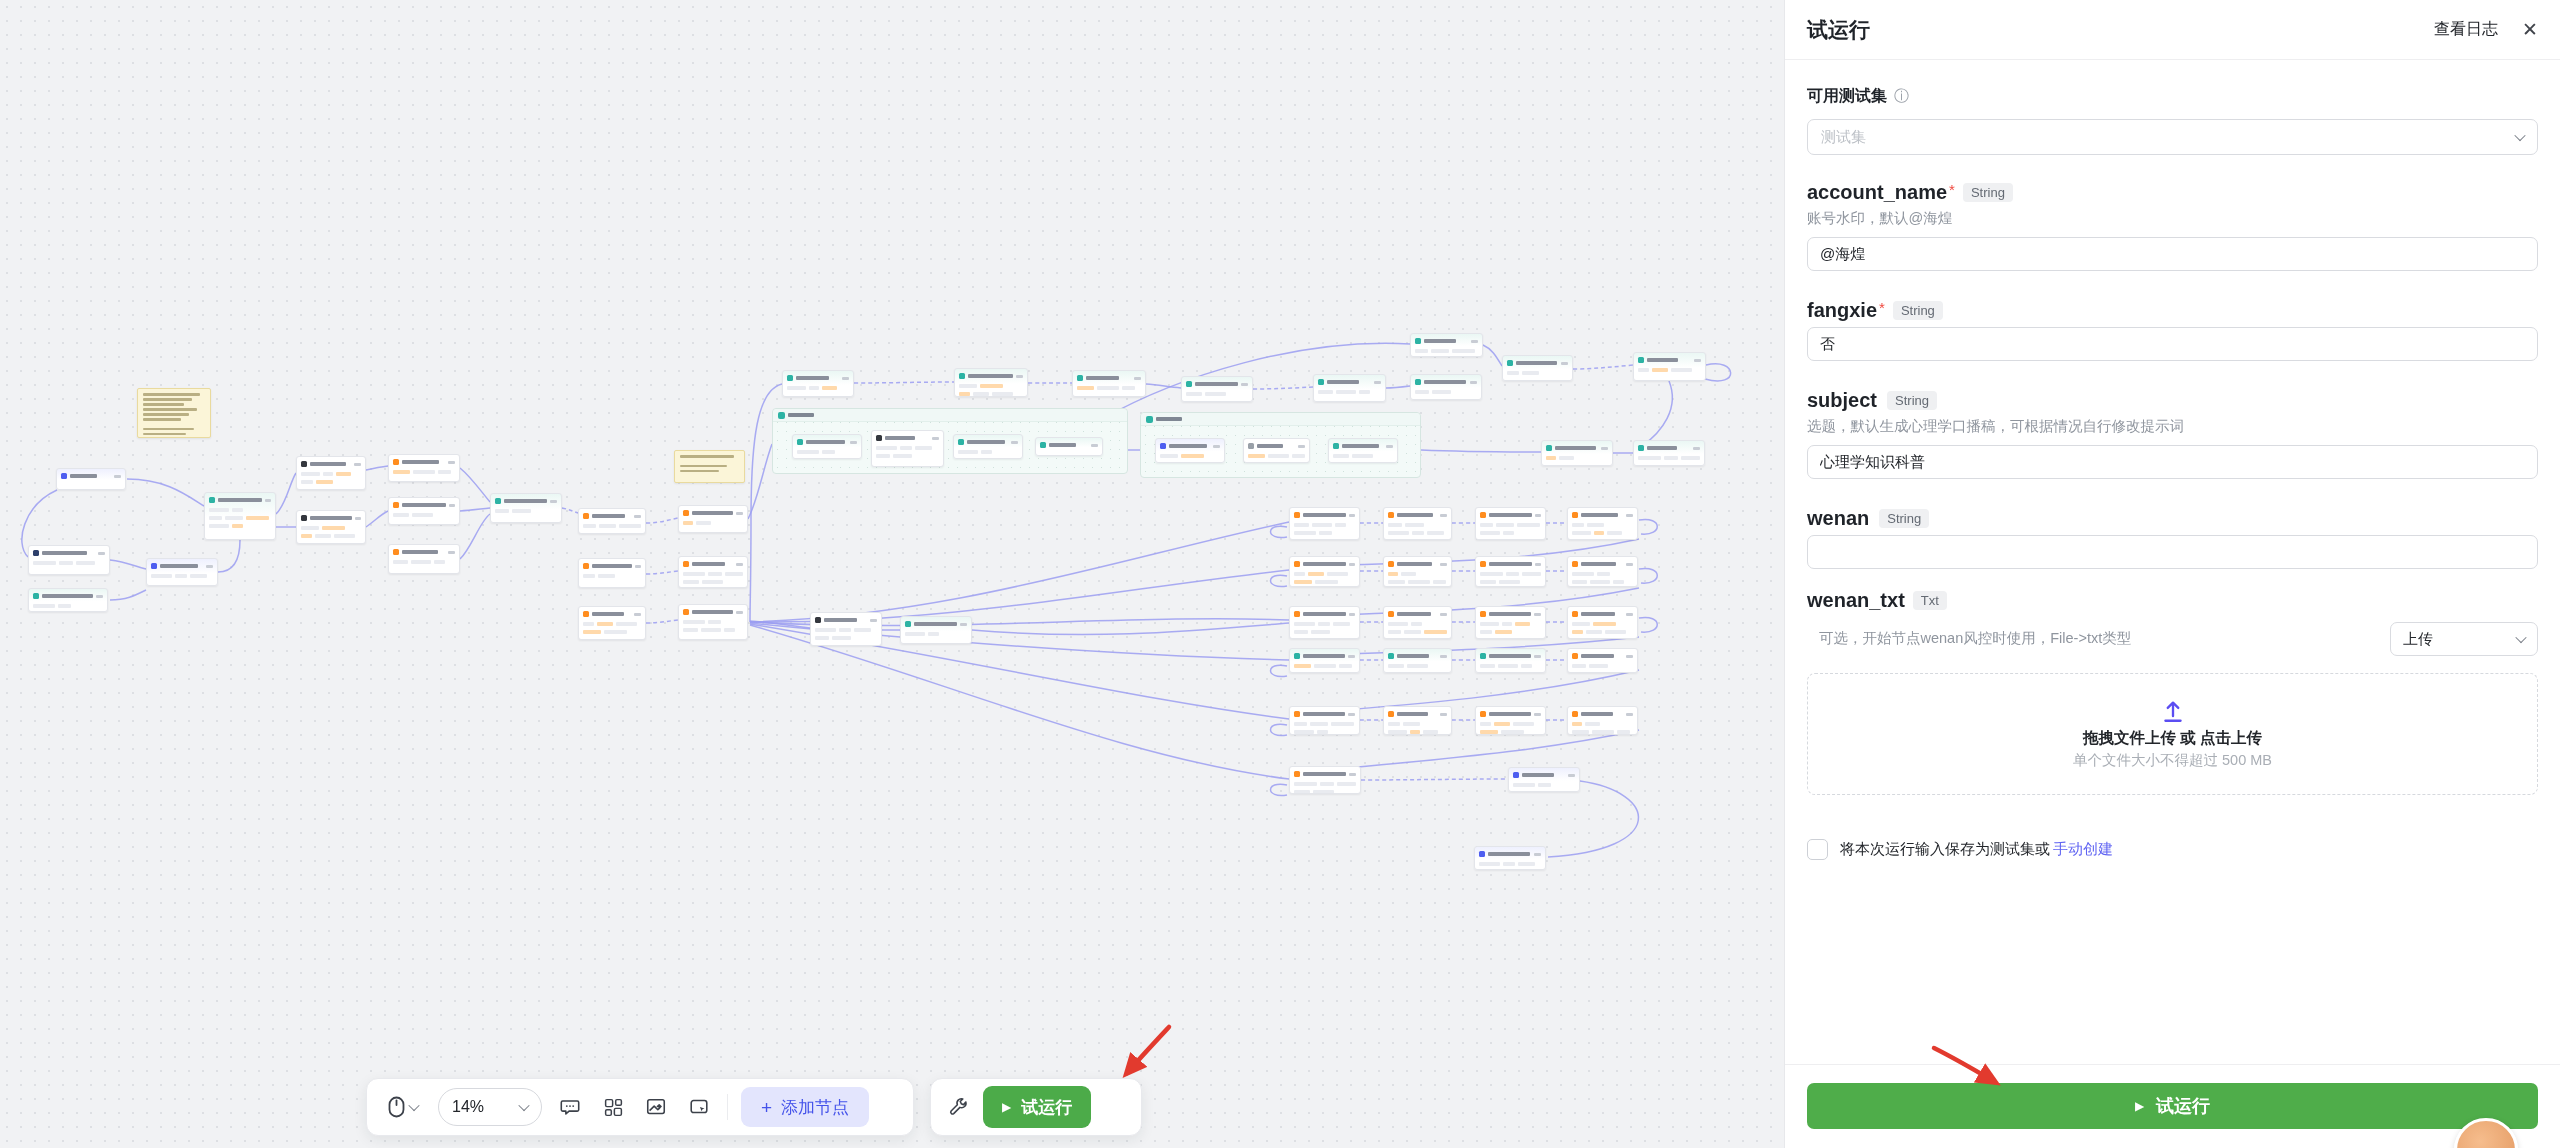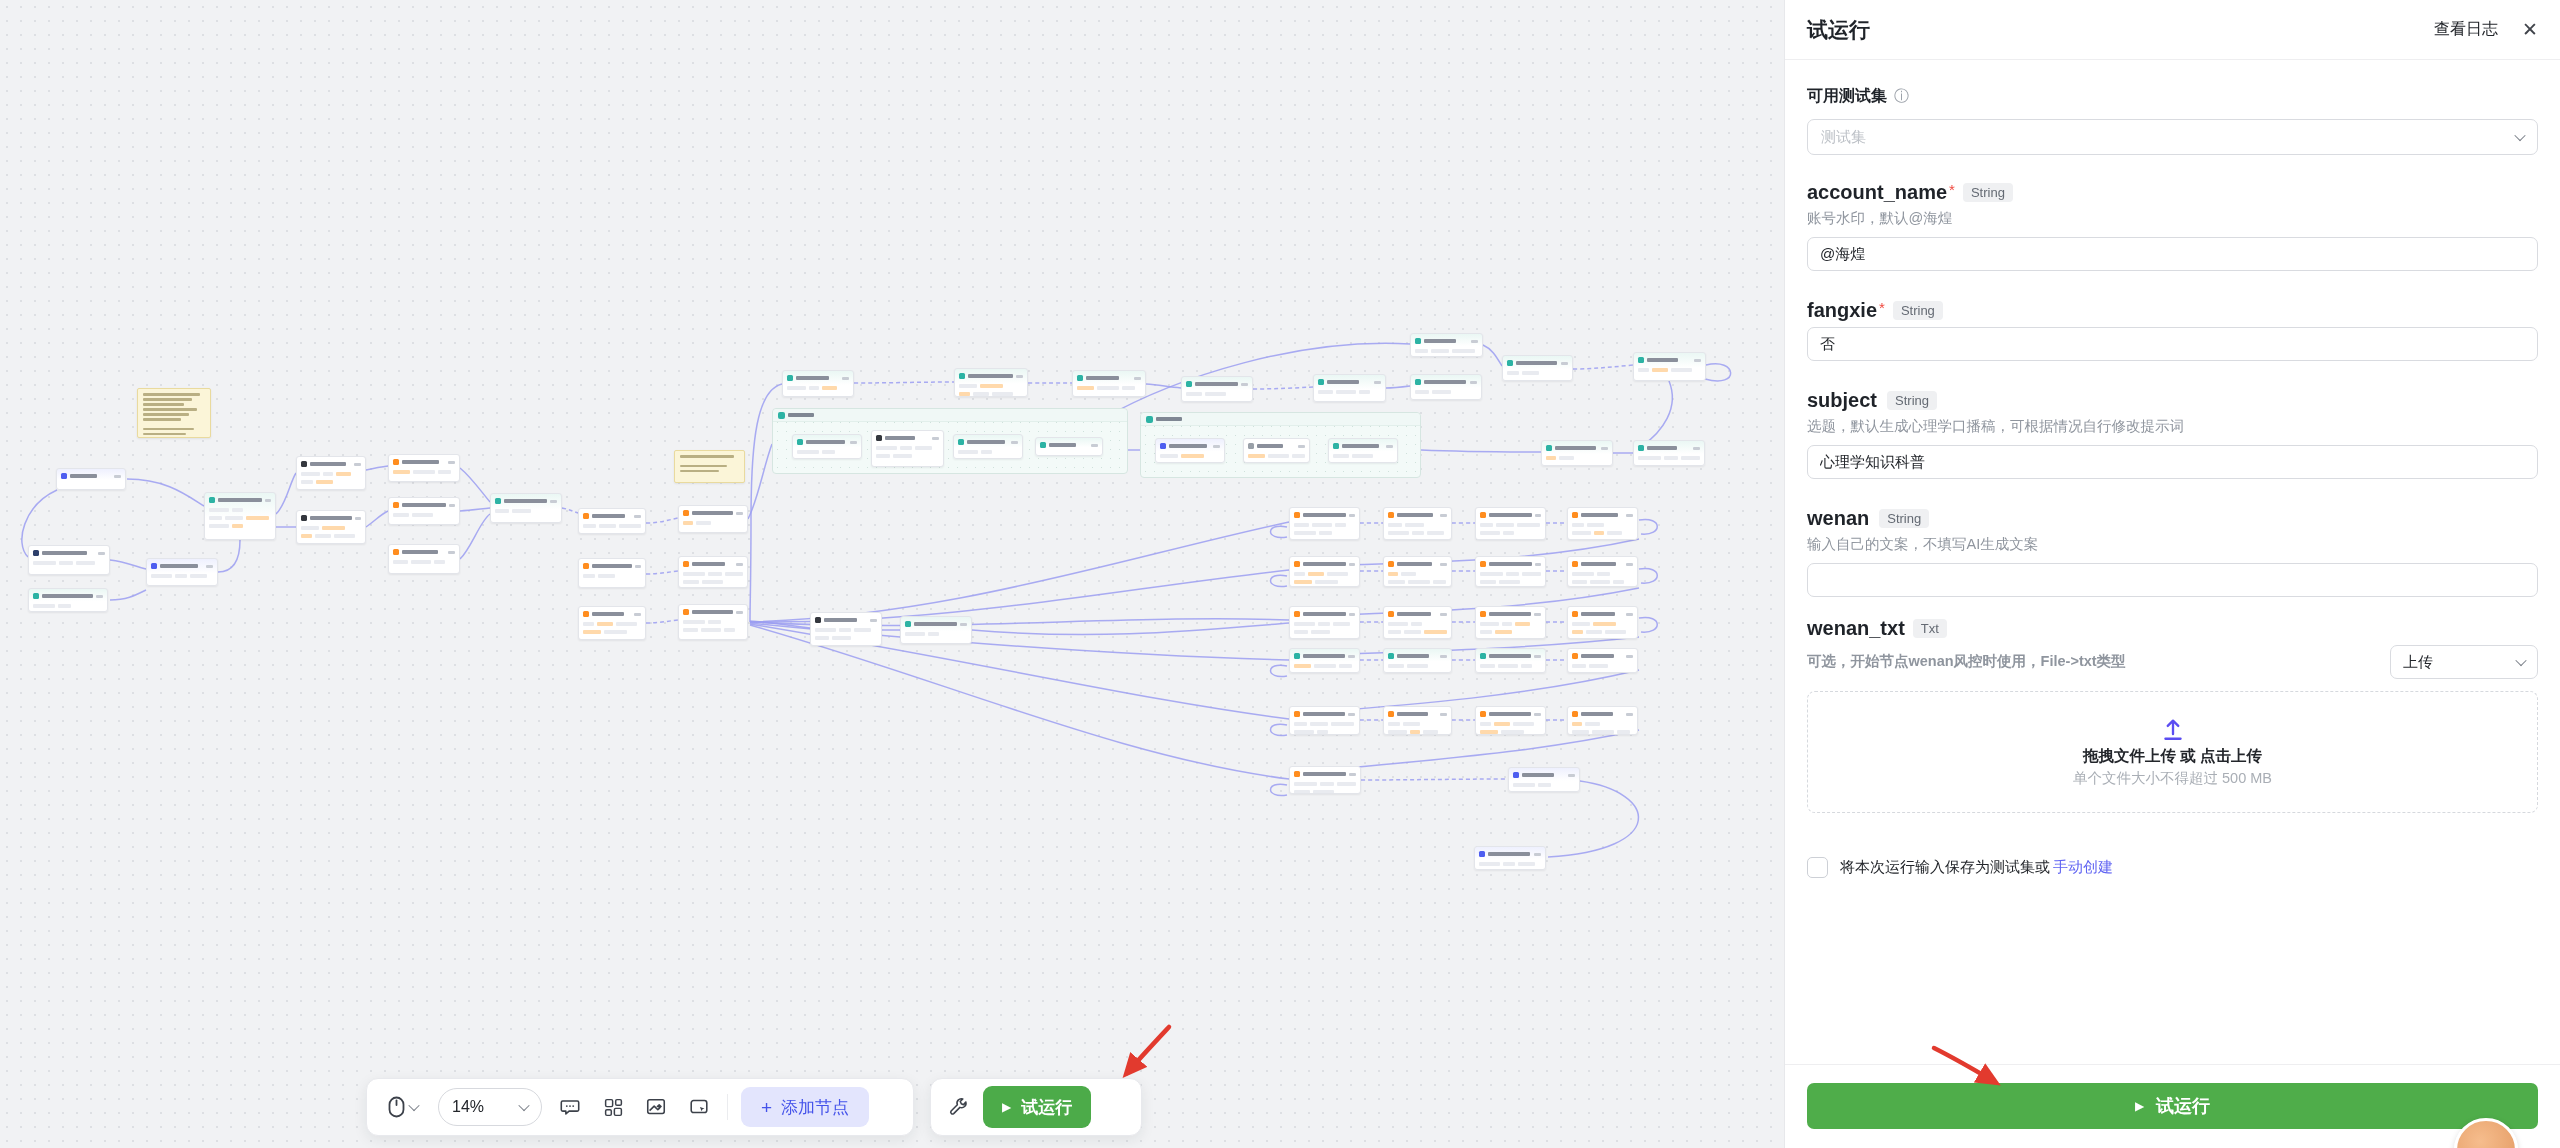--- a/index.html
+++ b/index.html
@@ -81,21 +81,21 @@
   .ai-caret .chev { border-color:#a583f2; }
   .field .frow { display:flex; align-items:center; gap:8px; height:22px; margin-bottom:6px; }
   .fname { font-size:20px; font-weight:bold; color:#1f2329; }
   .fstar { color:#f0493f; font-size:15px; margin-left:-6px; transform:translateY(-3px); }
   .fbadge { background:#eff0f2; color:#646a73; font-size:13px; border-radius:4px; padding:2px 8px; }
   .fdesc { font-size:14.5px; color:#8f959e; height:20px; margin-bottom:8px; }
   .finput { width:100%; height:34px; border:1px solid #d9dbe0; border-radius:7px; padding:0 12px;
     font-size:15px; color:#23262b; outline:none; font-family:inherit; background:#fff; display:block; margin-bottom:28px; }
   .field.tight .finput { margin-bottom:20px; }
   .txt-row { display:flex; align-items:center; margin-bottom:12px; }
-  .txt-row .fdesc { margin:0;font-weight:bold; }
+  .txt-row .fdesc { margin:12px; }
   .mini-select { margin-left:auto; width:148px; height:34px; border:1px solid #d9dbe0; border-radius:7px;
     display:flex; align-items:center; justify-content:space-between; padding:0 12px; cursor:pointer; }
   .mini-select span { font-size:15px; color:#23262b; }
   .upload { height:122px; border:1.5px dashed #d6d9de; border-radius:8px; display:flex; flex-direction:column;
     align-items:center; justify-content:center; gap:2px; cursor:pointer; margin-bottom:44px; }
   .up-title { font-size:15.5px; font-weight:bold; color:#23262b; }
   .up-sub { font-size:14.5px; color:#a9aeb5; }
   .save-row { display:flex; align-items:center; gap:12px; }
   .cbx { width:21px; height:21px; border:1.5px solid #cdd0d6; border-radius:5px; cursor:pointer; flex:none; }
   .save-text { font-size:15px; color:#23262b; }
@@ -1129,21 +1129,20 @@
       <div class="fdesc">选题，默认生成心理学口播稿，可根据情况自行修改提示词</div>
       <input class="finput" value="心理学知识科普" style="">
     </div>
 
     <div class="field tight">
       <div class="frow">
         <span class="fname">wenan</span>
         <span class="fstar"></span>
         <span class="fbadge">String</span>
       </div>
-      <div class="fdesc">输入自己的文案，不填写AI生成文案</div>
       <input class="finput" value="" style="">
     </div>
 
     <div class="field">
       <div class="frow">
         <span class="fname">wenan_txt</span>
         <span class="fbadge">Txt</span>
       </div>
       <div class="txt-row">
         <div class="fdesc">可选，开始节点wenan风控时使用，File-&gt;txt类型</div>

